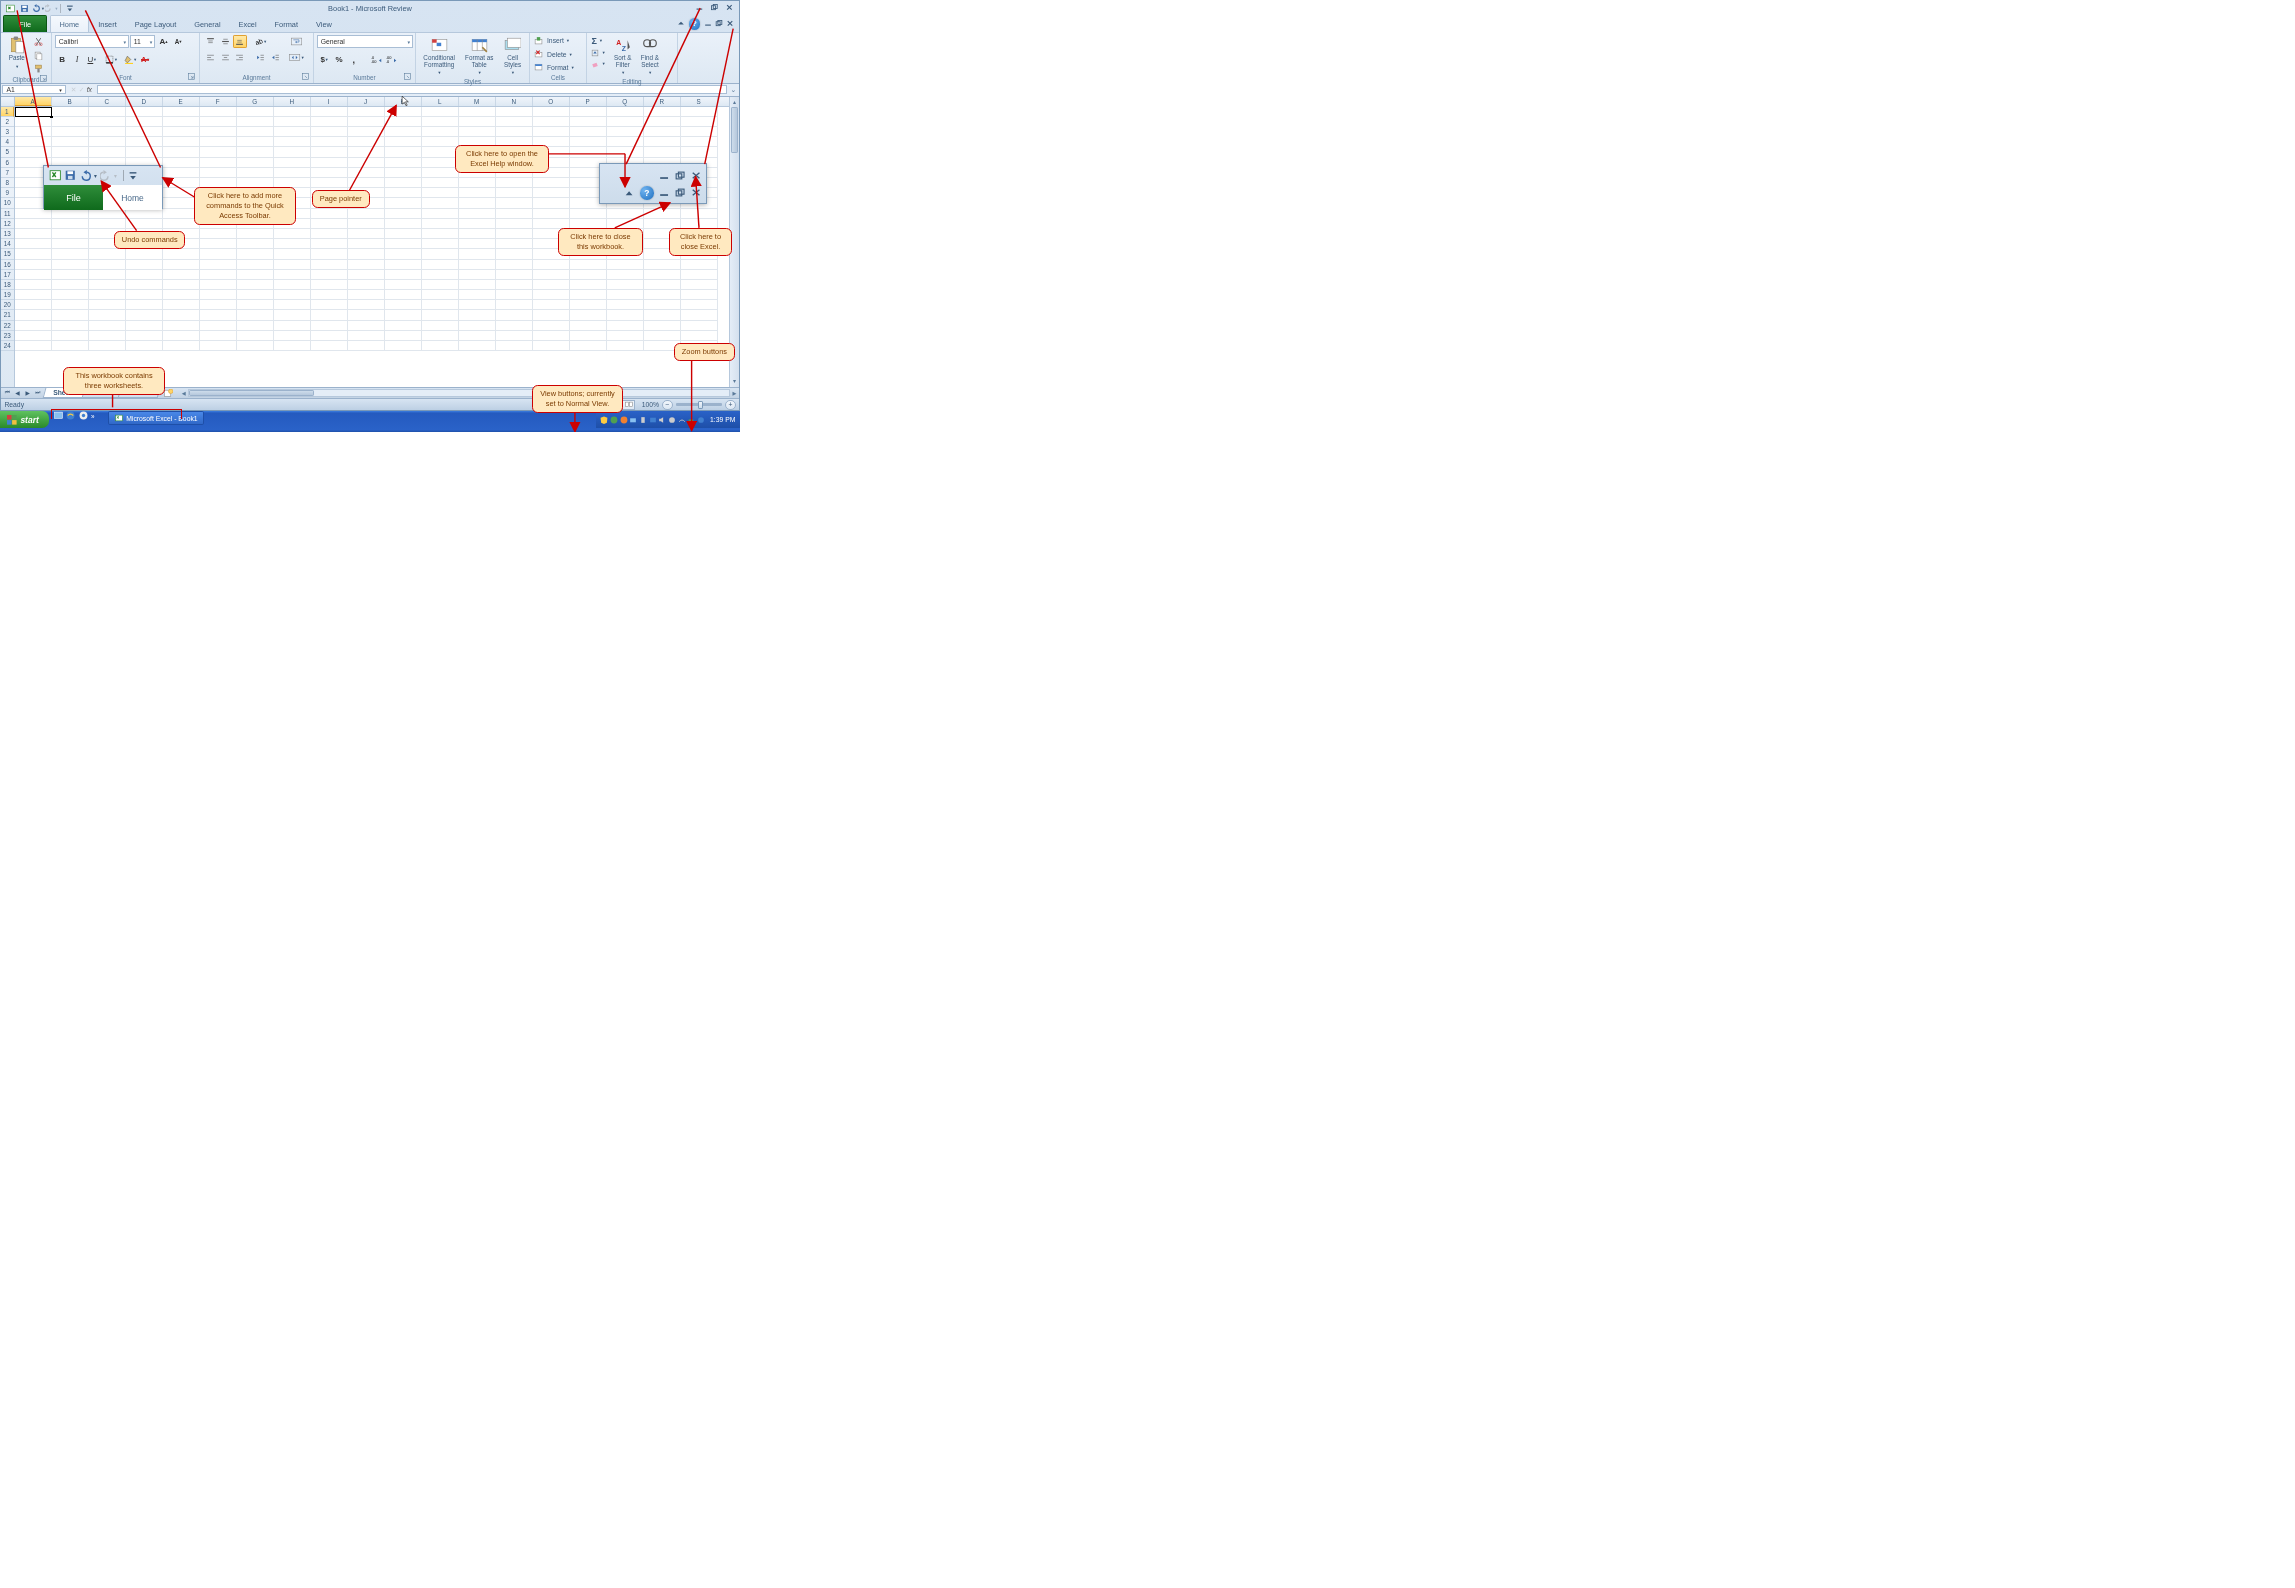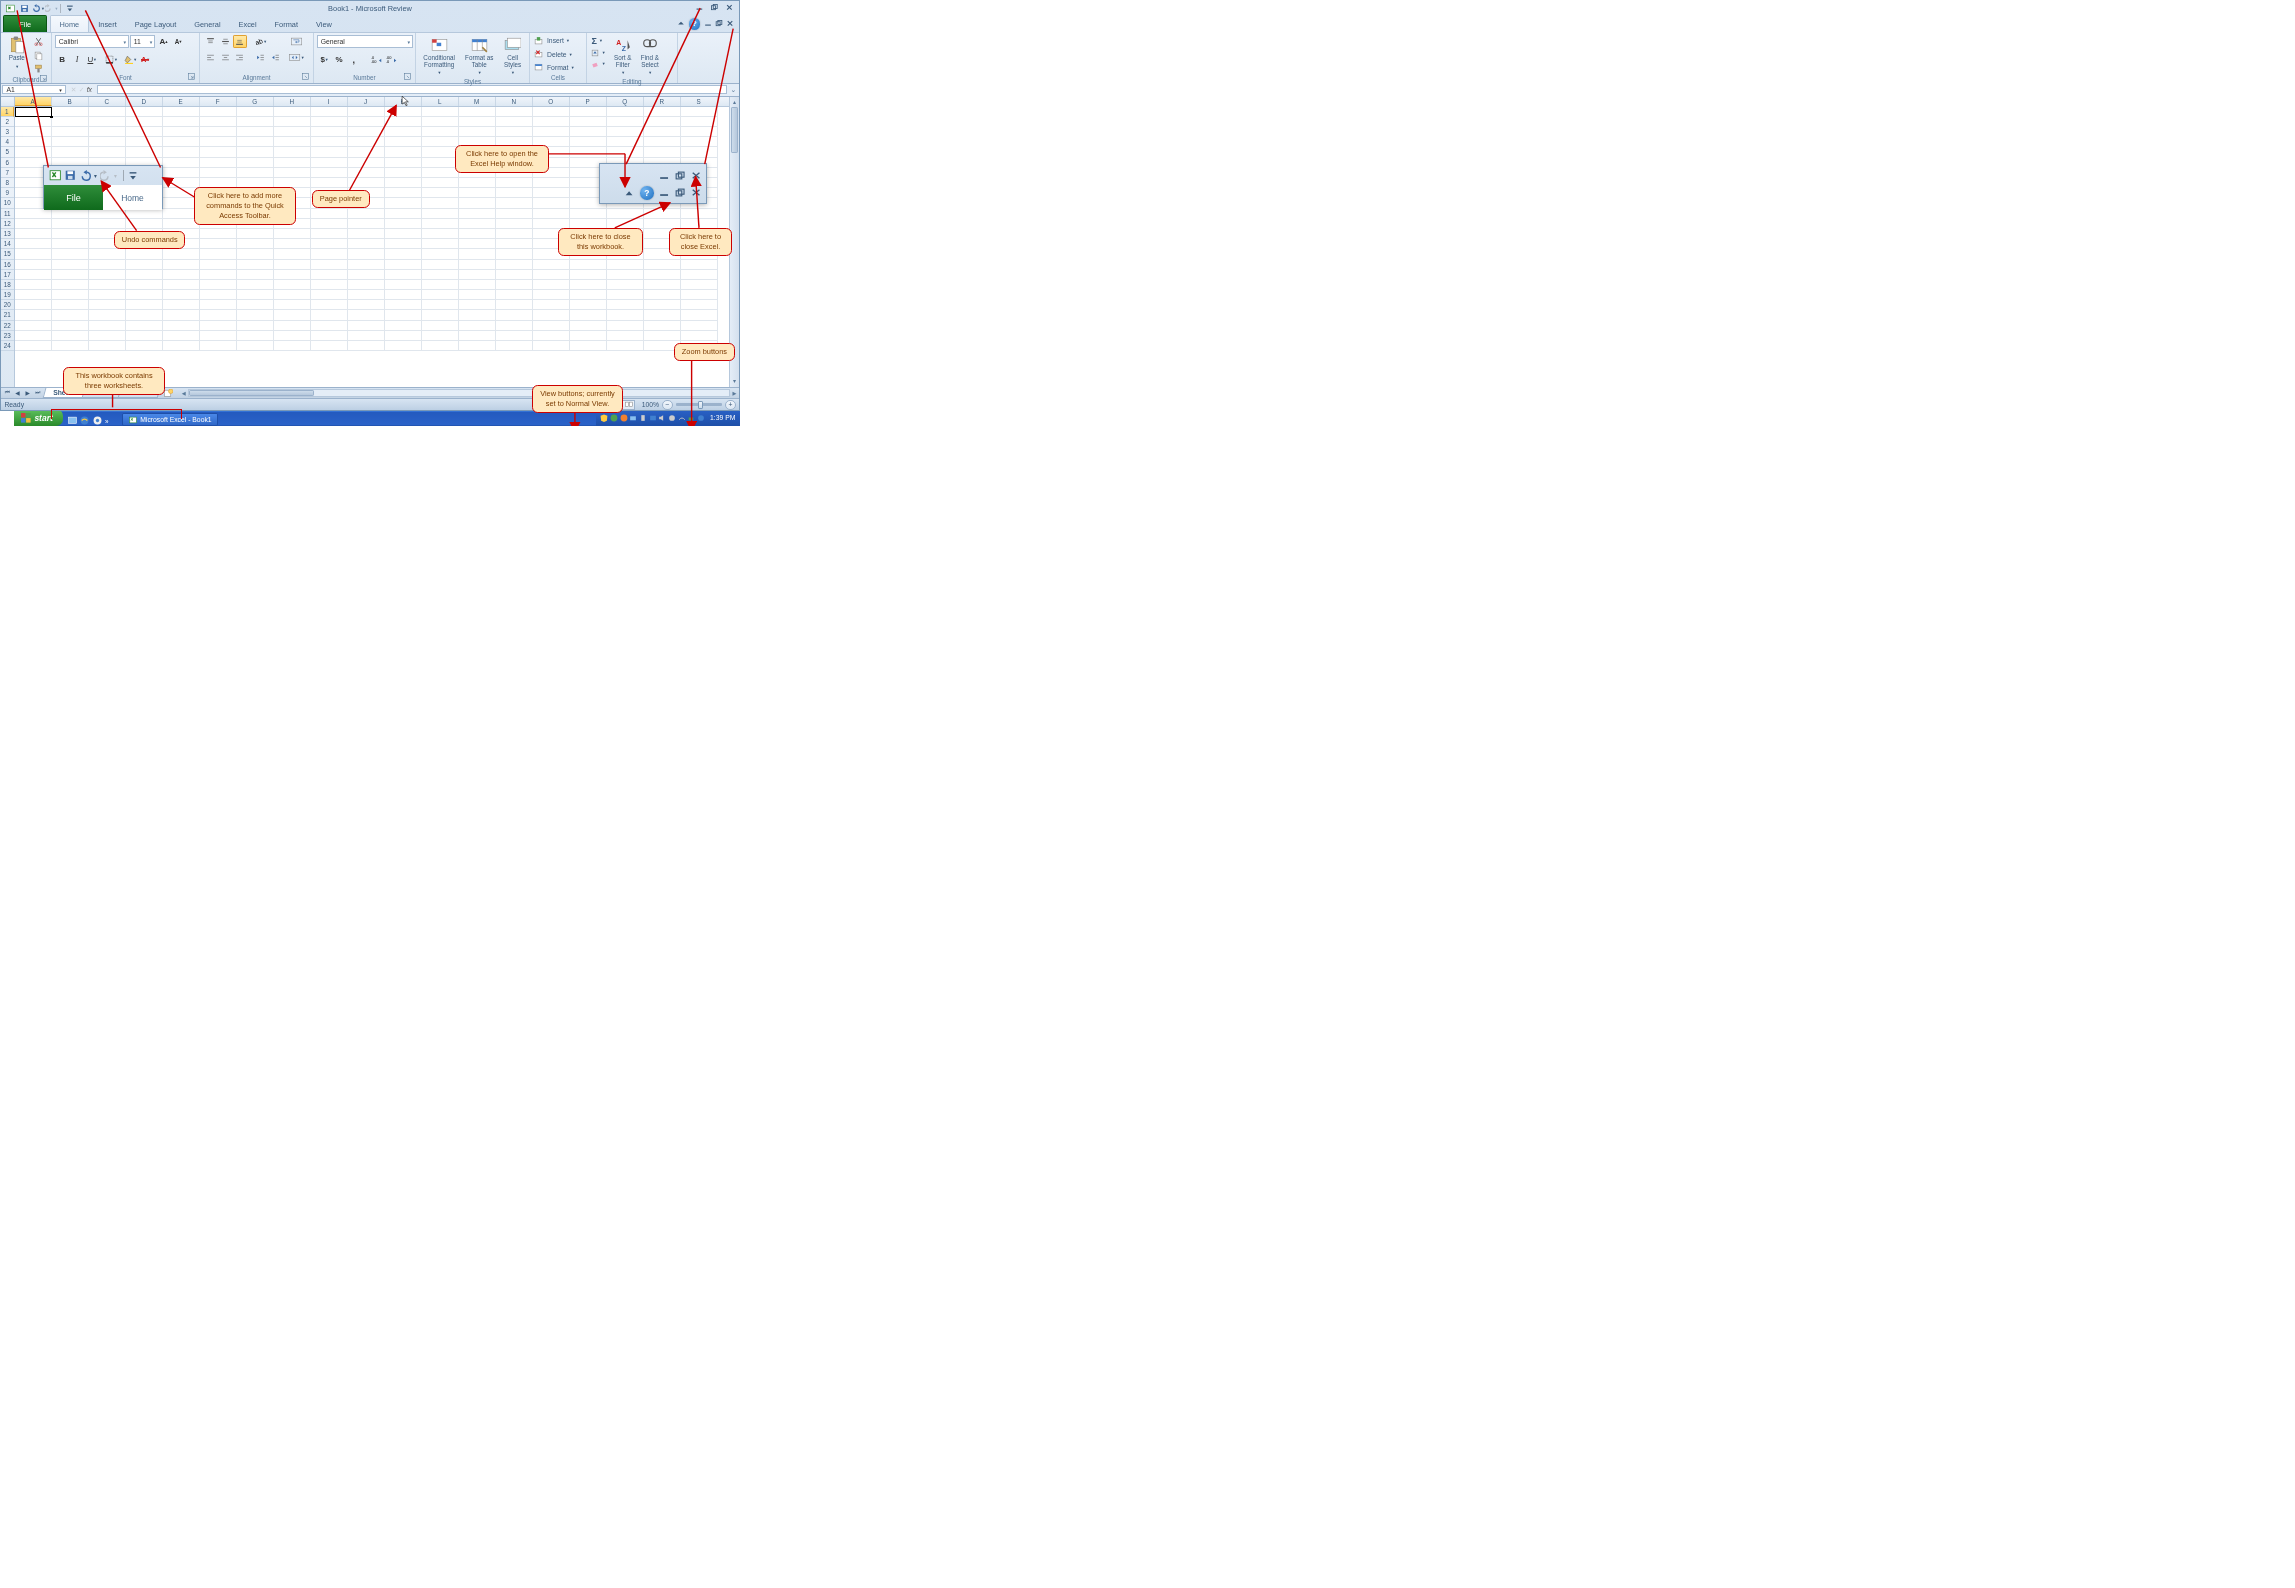--- a/index.html
+++ b/index.html
@@ -89,21 +89,21 @@
   .status-spacer { flex: 1; }
   .view-btns { display: flex; gap: 0; margin-right: 3.4px; }
   .view-btn { width: 12.5px; height: 10.2px; border: 0.6px solid #9bb2cc; display: flex; align-items: center; justify-content: center; background: linear-gradient(#f0f5fb,#dde8f3); }
   .view-btn.active { background: linear-gradient(#ffe9a8,#ffd466); border-color: #e0a030; }
   .zoom-lbl { margin: 0 3.4px; }
   .zoom-btn { width: 10.2px; height: 10.2px; border: 0.6px solid #9bb2cc; border-radius: 50%; display: flex; align-items: center; justify-content: center; background: linear-gradient(#f0f5fb,#dde8f3); }
   .zoom-slider { width: 46px; height: 2.3px; background: #9bb2cc; margin: 0 3.4px; position: relative; border-radius: 1.1px; }
   .zoom-thumb { position: absolute; top: -2.8px; left: 21.6px; width: 5.7px; height: 8px; background: linear-gradient(#f0f5fb,#cddceb); border: 0.6px solid #7a99b8; border-radius: 1.1px; }
 
   
-  .win-taskbar { height: 15px; background: linear-gradient(#3a7de0,#245abf 10%,#2a62c8 90%,#1e4fa8); display: flex; align-items: flex-end; color: #fff; font-size: 6.8px; margin-left: 14px; }
+  .win-taskbar { height: 21px; background: linear-gradient(#3a7de0,#245abf 10%,#2a62c8 90%,#1e4fa8); display: flex; align-items: flex-start; color: #fff; font-size: 6.8px; }
   .start-btn { height: 17px; padding: 0 10.2px 0 6.8px; background: linear-gradient(#5fc25f,#2a8a2a); display: flex; align-items: center; gap: 3.4px; font-style: italic; font-weight: bold; font-size: 8.5px; border-radius: 0 6.8px 6.8px 0; color: #fff; }
   .task-ql { display: flex; gap: 2.3px; padding: 0 4.6px; }
   .ql-ico { width: 10.2px; height: 10.2px; }
   .task-btn { height: 13.7px; padding: 0 5.7px; background: linear-gradient(#4a88e8,#3068c8); border: 0.6px solid #1e4fa8; border-radius: 1.7px; display: flex; align-items: center; gap: 3.4px; margin-left: 2.3px; }
   .systray { margin-left: auto; height: 17px; background: linear-gradient(#2a62c8,#1e4fa8); display: flex; align-items: center; padding: 0 4.6px; gap: 1.7px; }
   .tray-ico { width: 8px; height: 8px; }
   .clock { margin-left: 3.4px; font-size: 6.8px; }
 
   
   .callout { position: absolute; background: #ffe9c0; border: 1.1px solid #cc0000; border-radius: 5.7px; padding: 3.4px 6.8px; font-size: 7.4px; color: #7a3a00; text-align: center; line-height: 1.3; z-index: 50; }

